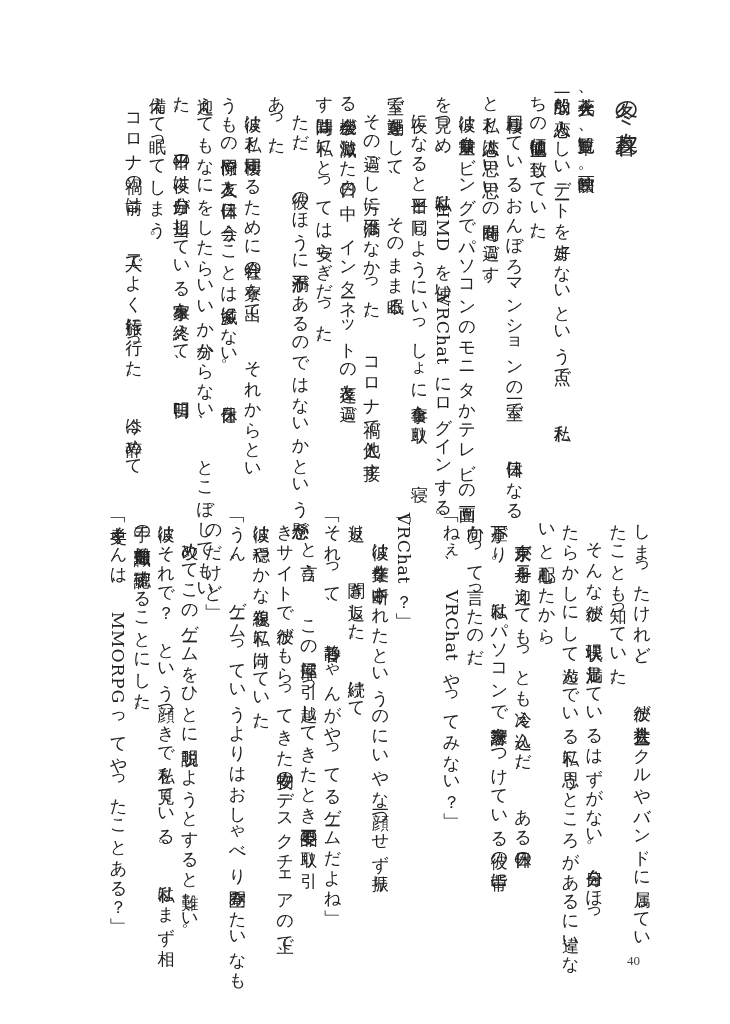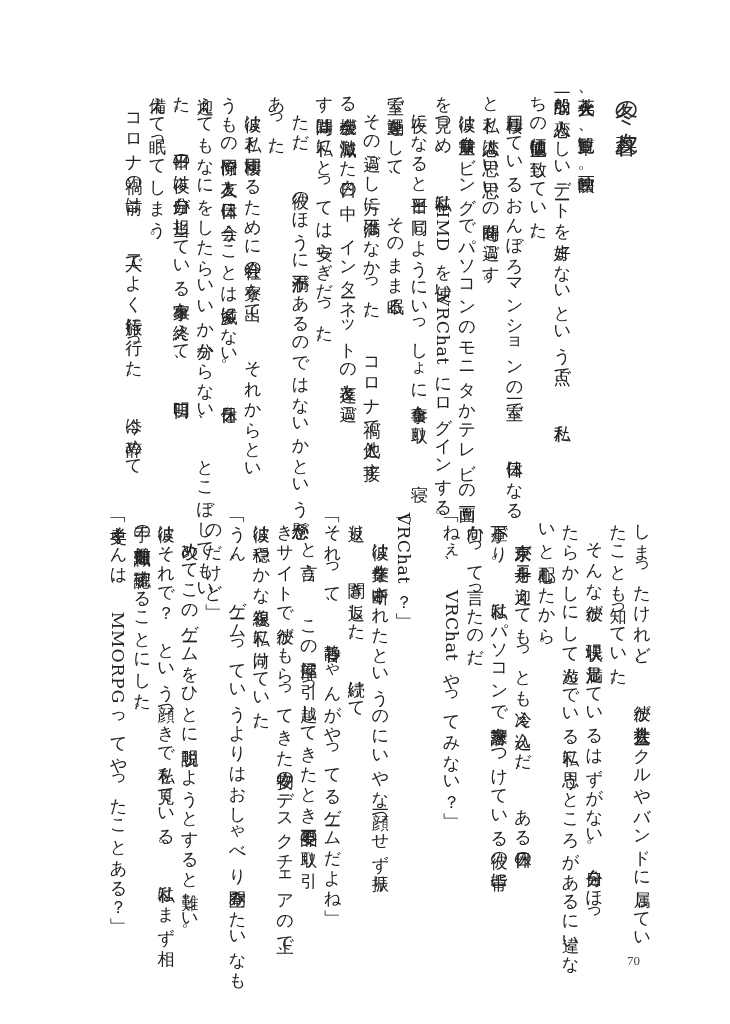--- a/index.html
+++ b/index.html
@@ -71,14 +71,14 @@
     <span class="col">きサイトで彼がもらってきた安物のデスクチェアの上で、</span>
     <span class="col">彼は穏やかな視線を私に向けていた。</span>
     <span class="col">「うん、　ゲームっていうよりはおしゃべり空間みたいなも</span>
     <span class="col">のだけど」</span>
     <span class="col">　改めてこのゲームをひとに説明しようとすると難しい。</span>
     <span class="col">彼はそれで？　という顔つきで私を見ている。　私はまず相</span>
     <span class="col">手の前提知識を確認することにした。</span>
     <span class="col">「孝史くんは、　MMORPGってやったことある？」</span>
   </div>
 
-  <div class="page-number">70</div>
+  <div class="page-number">40</div>
 </div>
 
 </body></html>

